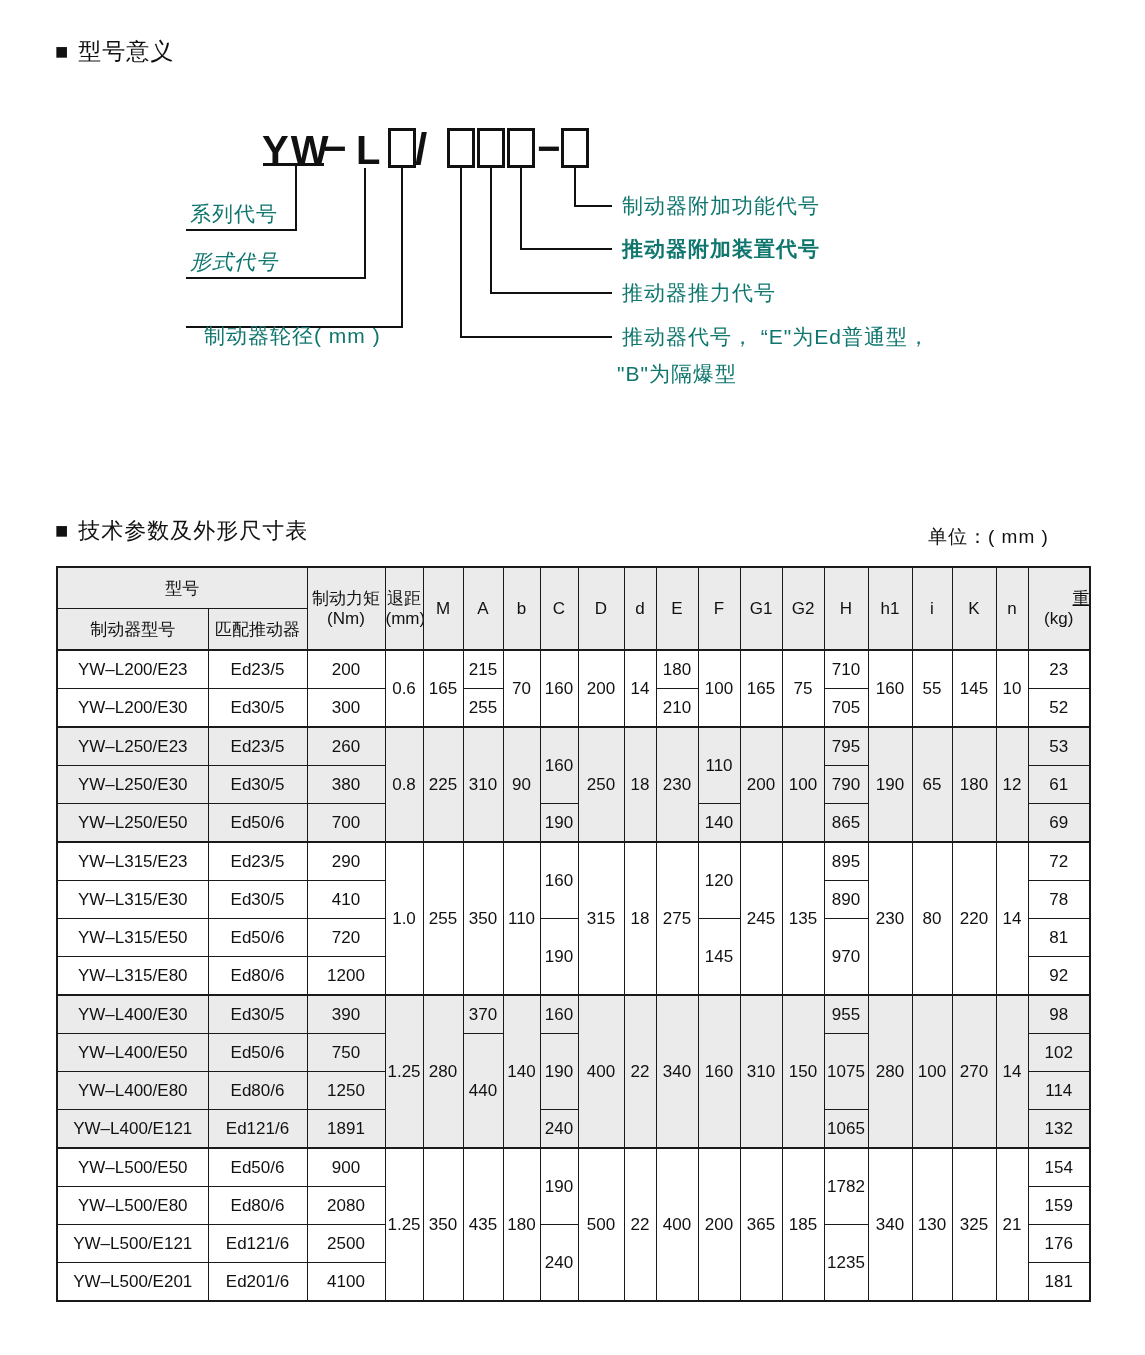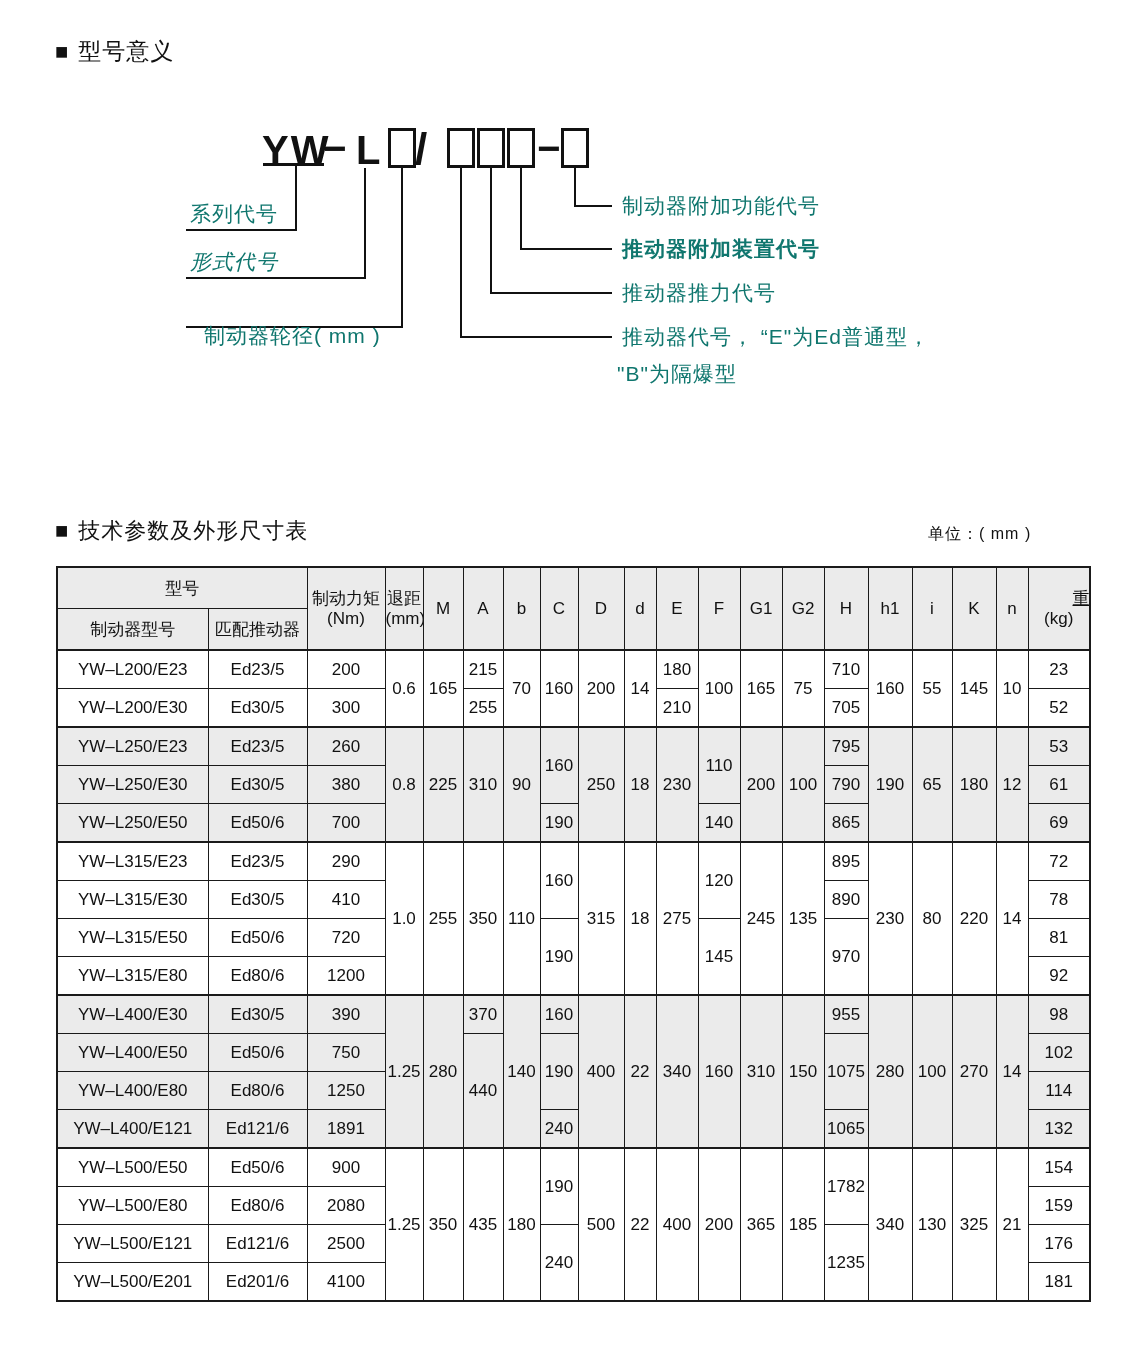--- a/index.html
+++ b/index.html
@@ -8,21 +8,21 @@
     width:1145px;height:1355px;
     background:#ffffff;
     color:#111;
     font-family:"Liberation Sans",sans-serif;
     overflow:hidden;
   }
   
   .sec-head{position:absolute;display:flex;align-items:center;gap:10px;}
   .sec-marker{font-size:22px;line-height:1;}
   .sec-title{font-size:23px;font-weight:normal;letter-spacing:1px;}
-  .unit-label{position:absolute;font-size:16px;letter-spacing:1px;text-align:right;}
+  .unit-label{position:absolute;font-size:19px;letter-spacing:1px;text-align:right;}
 
   
   .model-char{position:absolute;font-size:40px;font-weight:600;line-height:1;color:#111;}
   .mbox{position:absolute;width:22px;height:34px;border:3px solid #111;background:#fff;}
   .linev{position:absolute;width:2px;background:#111;}
   .lineh{position:absolute;height:2px;background:#111;}
   .uline{position:absolute;height:3px;background:#111;}
   .lbl{position:absolute;font-size:21px;line-height:1.25;color:#0f766e;white-space:nowrap;letter-spacing:1px;}
 
   

